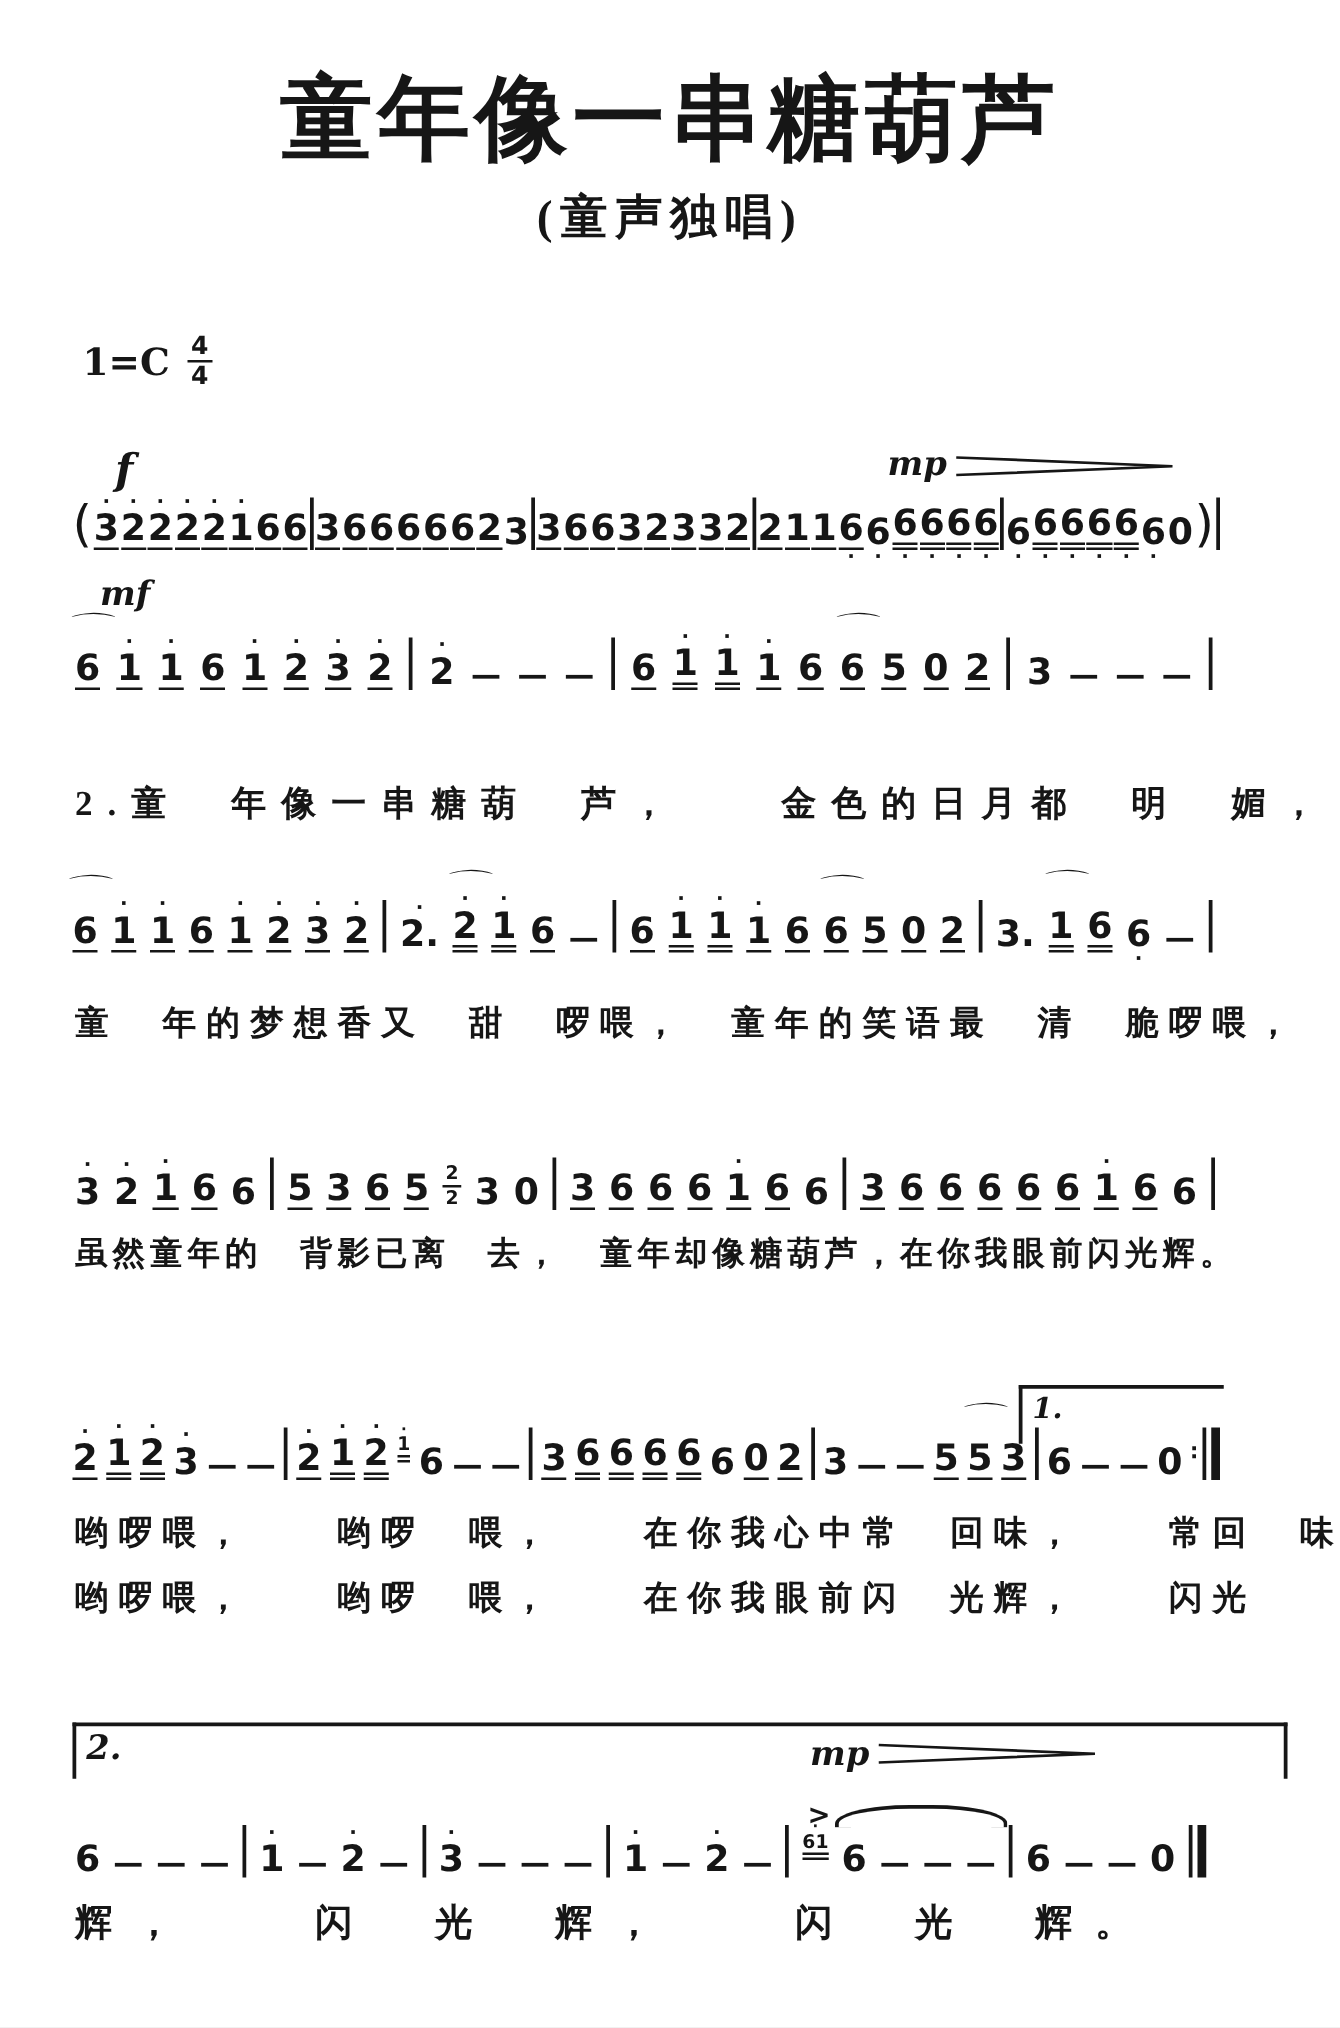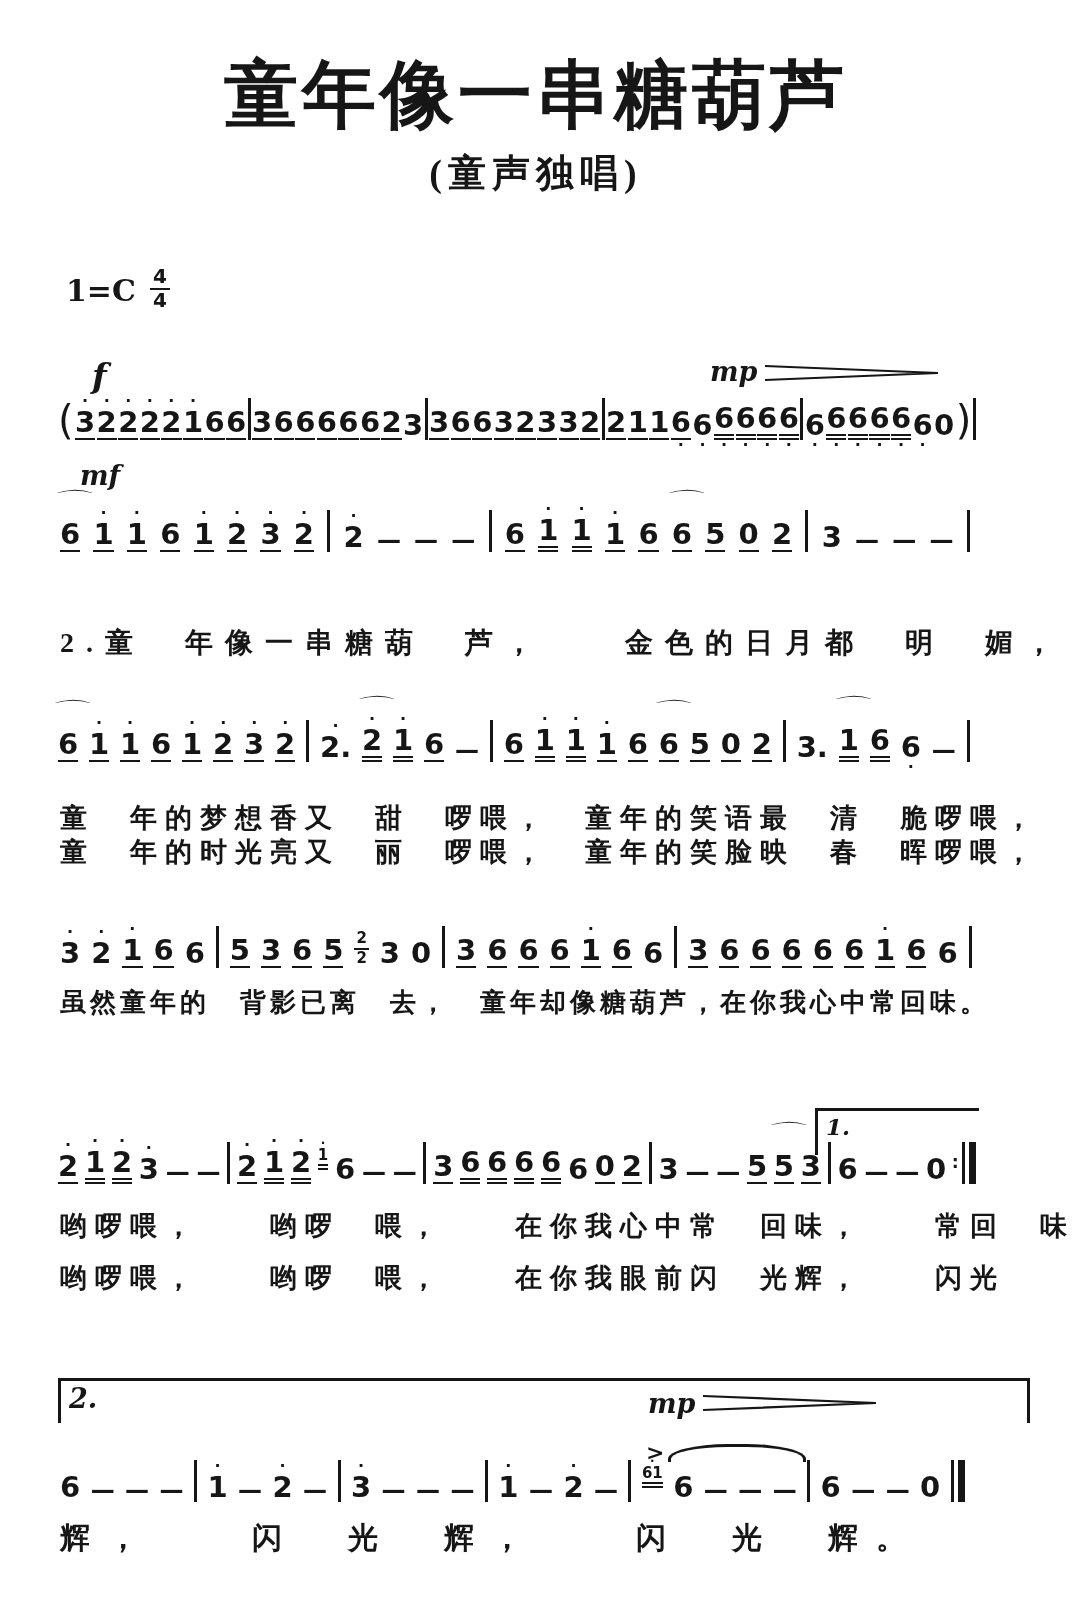--- a/index.html
+++ b/index.html
@@ -1035,19 +1035,18 @@
         <span class="sub"></span>
       </span>
       <span class="bgrp">
         <span class="bar"></span>
         <span class="bar thick"></span>
       </span>
     </div>
 
   <div class="ly lyA" style="top:624px;">2.童　年像一串糖葫　芦，　　金色的日月都　明　媚，</div>
   <div class="ly lyB" style="top:782px;margin-top:18px;">童　年的梦想香又　甜　啰喂，　童年的笑语最　清　脆啰喂，</div>
-  <div class="ly lyB" style="top:834px;">童　年的时光亮又　丽　啰喂，　童年的笑脸映　春　晖啰喂，</div>
-  <div class="ly lyC" style="top:985px;">虽然童年的　背影已离　去，　童年却像糖葫芦，在你我心中常回味。</div>
+  <div class="ly lyC" style="top:985px;">虽然童年的　背影已离　去，　童年却像糖葫芦，在你我眼前闪光辉。</div>
   <div class="ly lyD" style="top:1208px;">哟啰喂，　　哟啰　喂，　　在你我心中常　回味，　　常回　味。</div>
   <div class="ly lyD" style="top:1260px;">哟啰喂，　　哟啰　喂，　　在你我眼前闪　光辉，　　闪光</div>
   <div class="ly lyE" style="top:1518px;">辉，　　闪　光　辉，　　闪　光　辉。</div>
 
 </div>
 
 </body></html>

